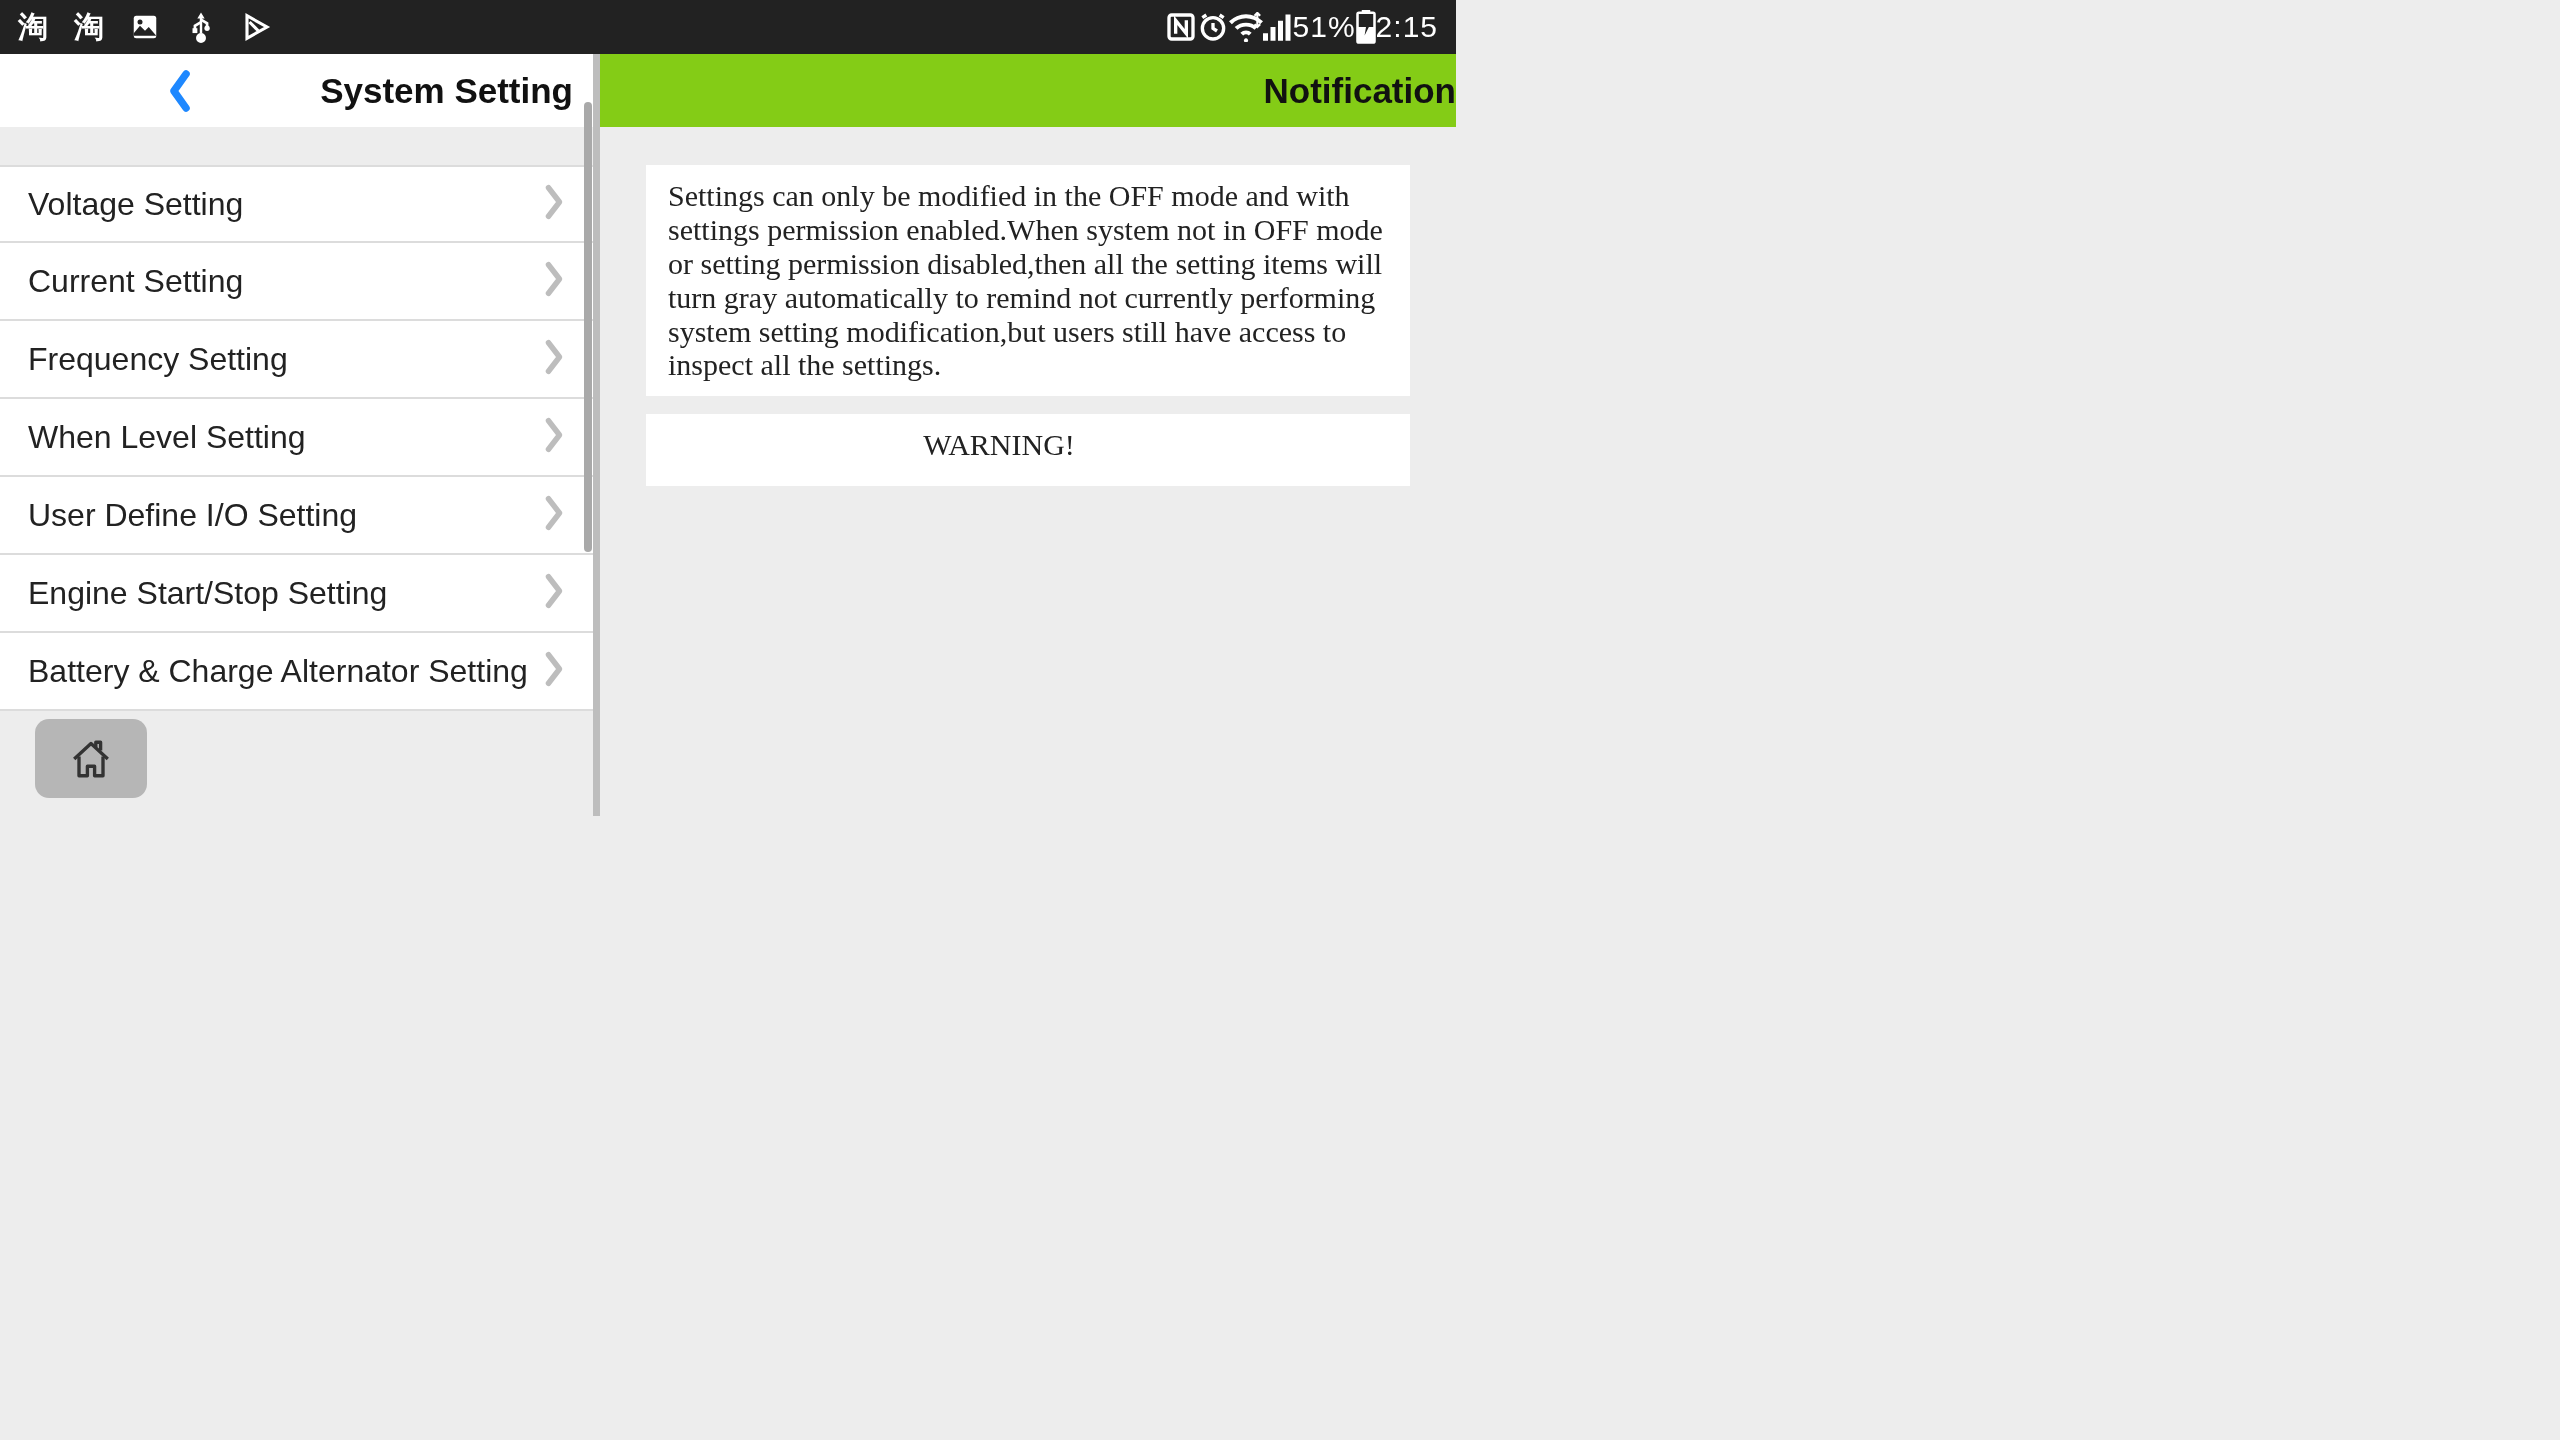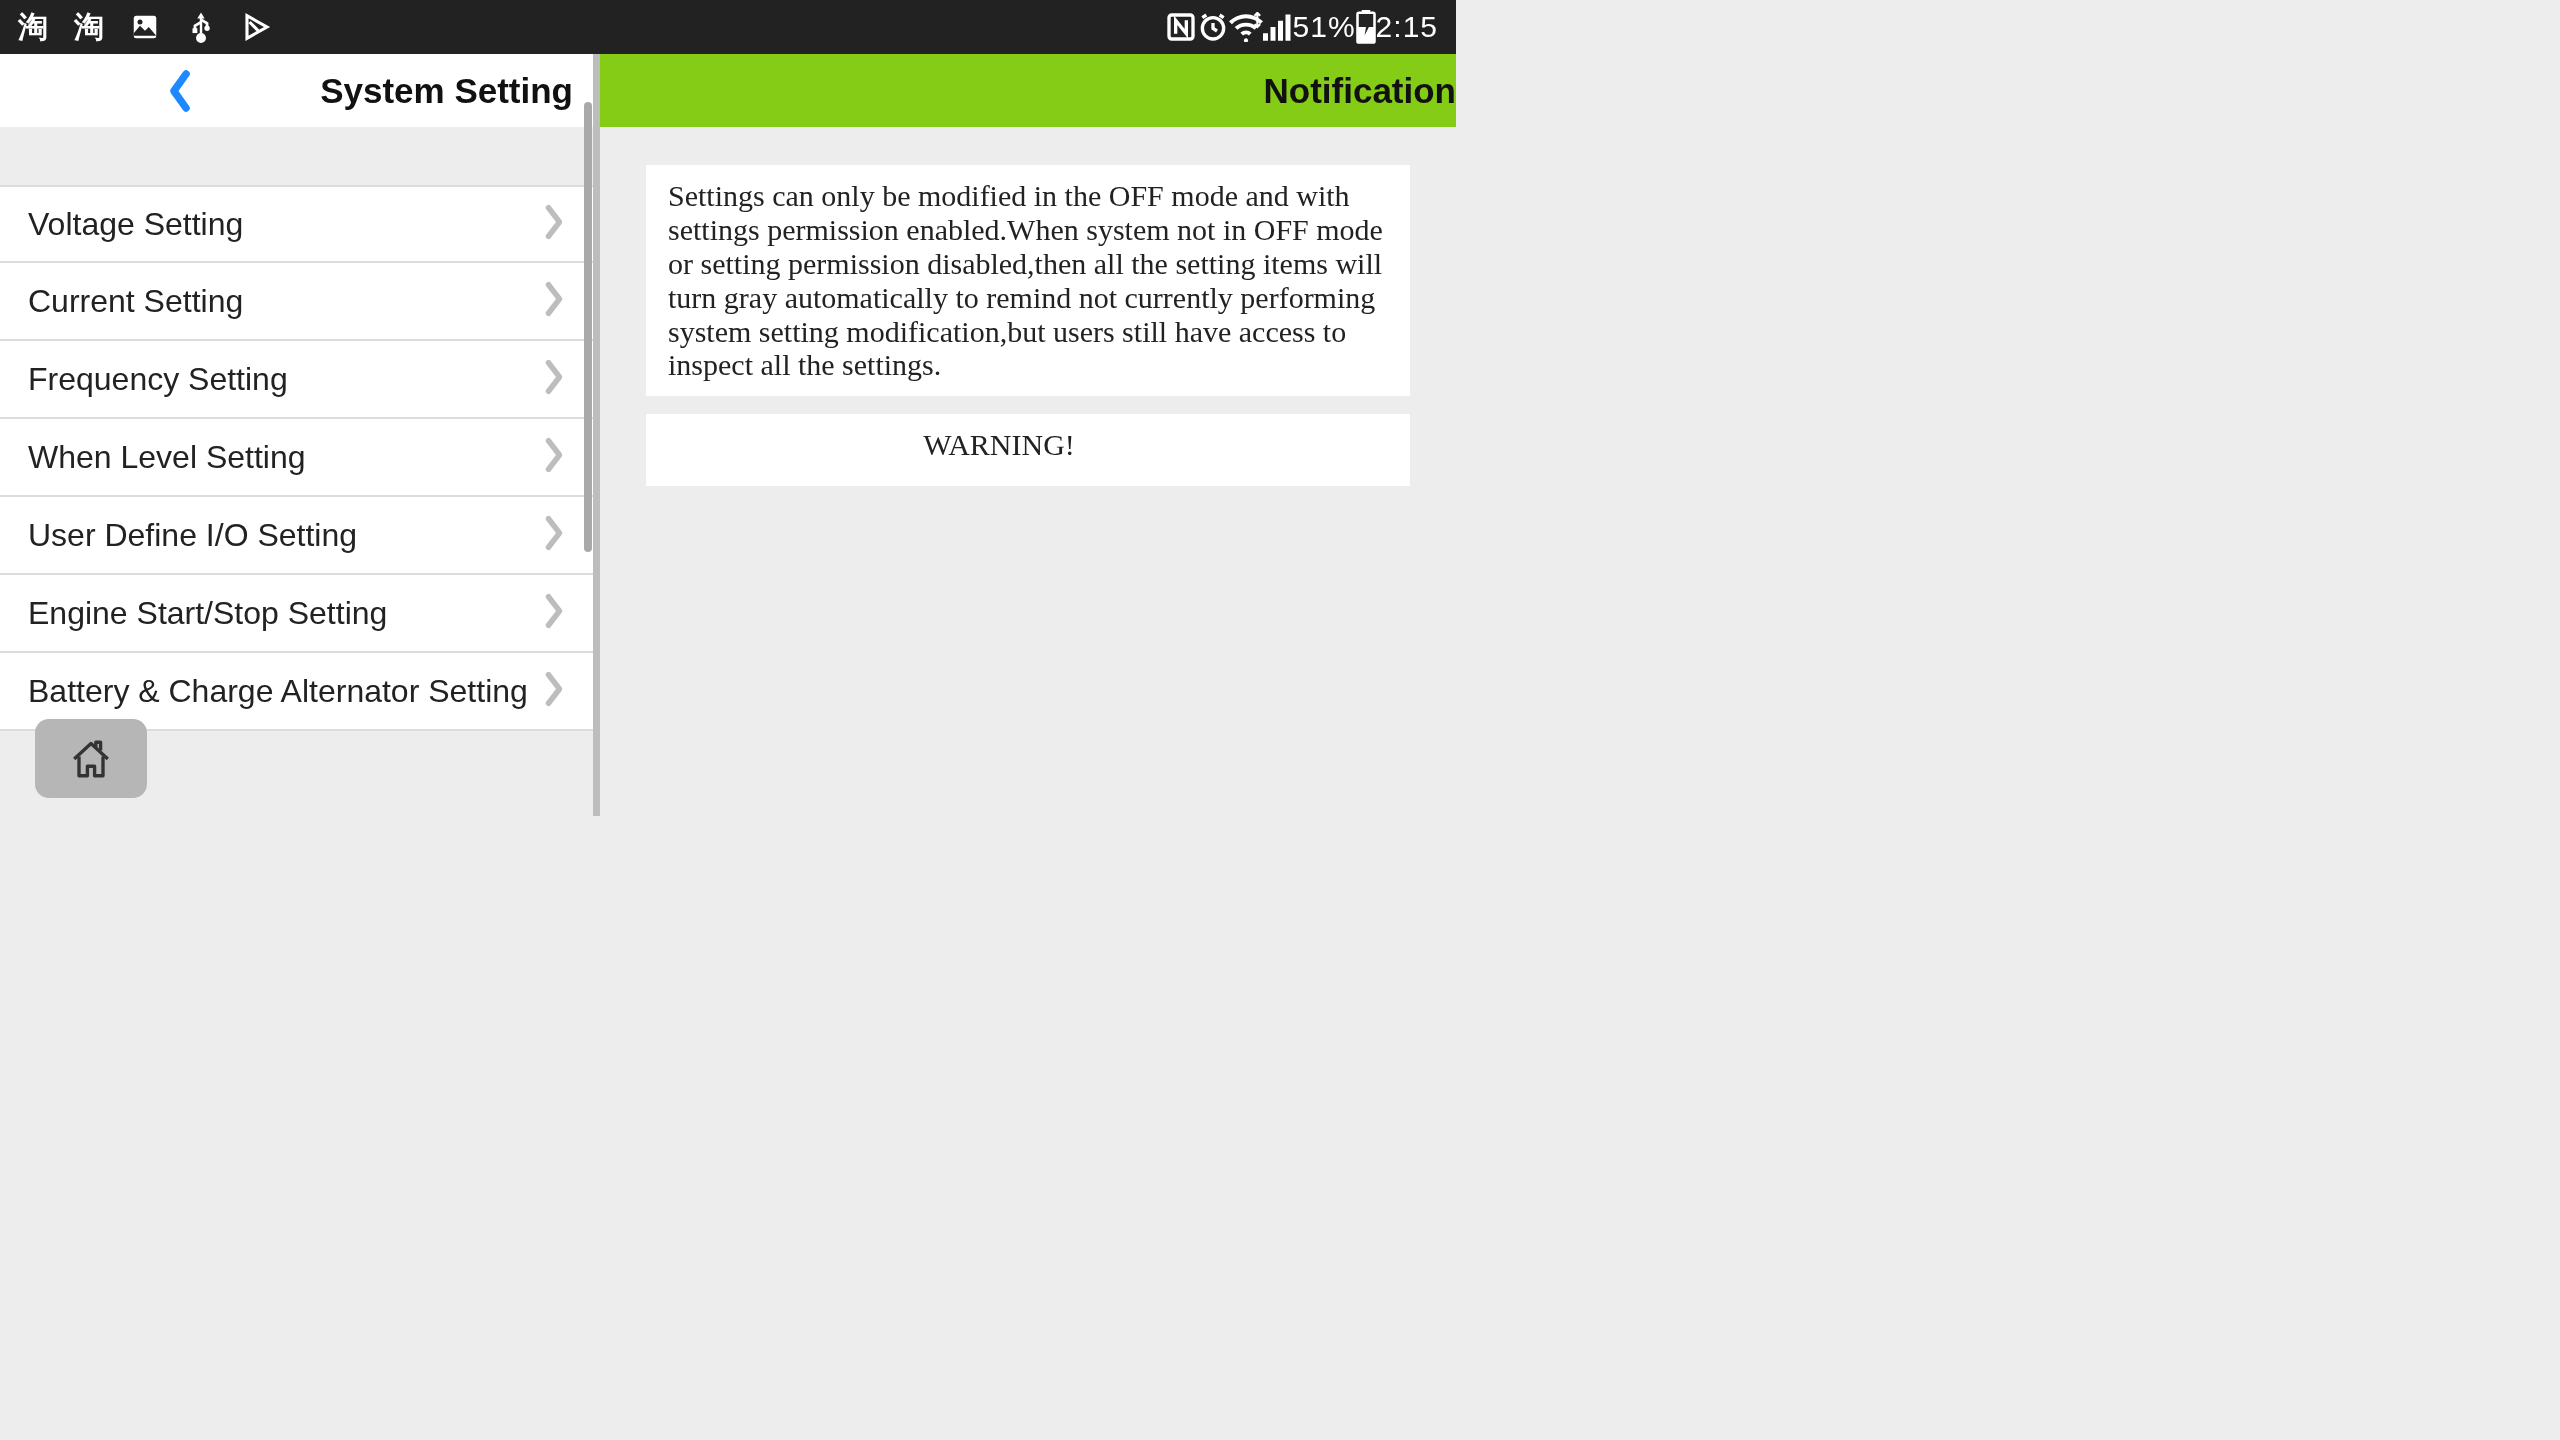--- a/index.html
+++ b/index.html
@@ -85,21 +85,20 @@
     color: #111;
     margin-left: 120px;
   }
   .spacer {
     height: 38px;
   }
   .menu-list {
     flex: 1;
     overflow: hidden;
     position: relative;
-    margin-top: 20px;
   }
   .menu-item {
     background: #ffffff;
     height: 78px;
     display: flex;
     align-items: center;
     padding: 0 28px;
     border-bottom: 2px solid #dcdcdc;
     cursor: pointer;
   }

